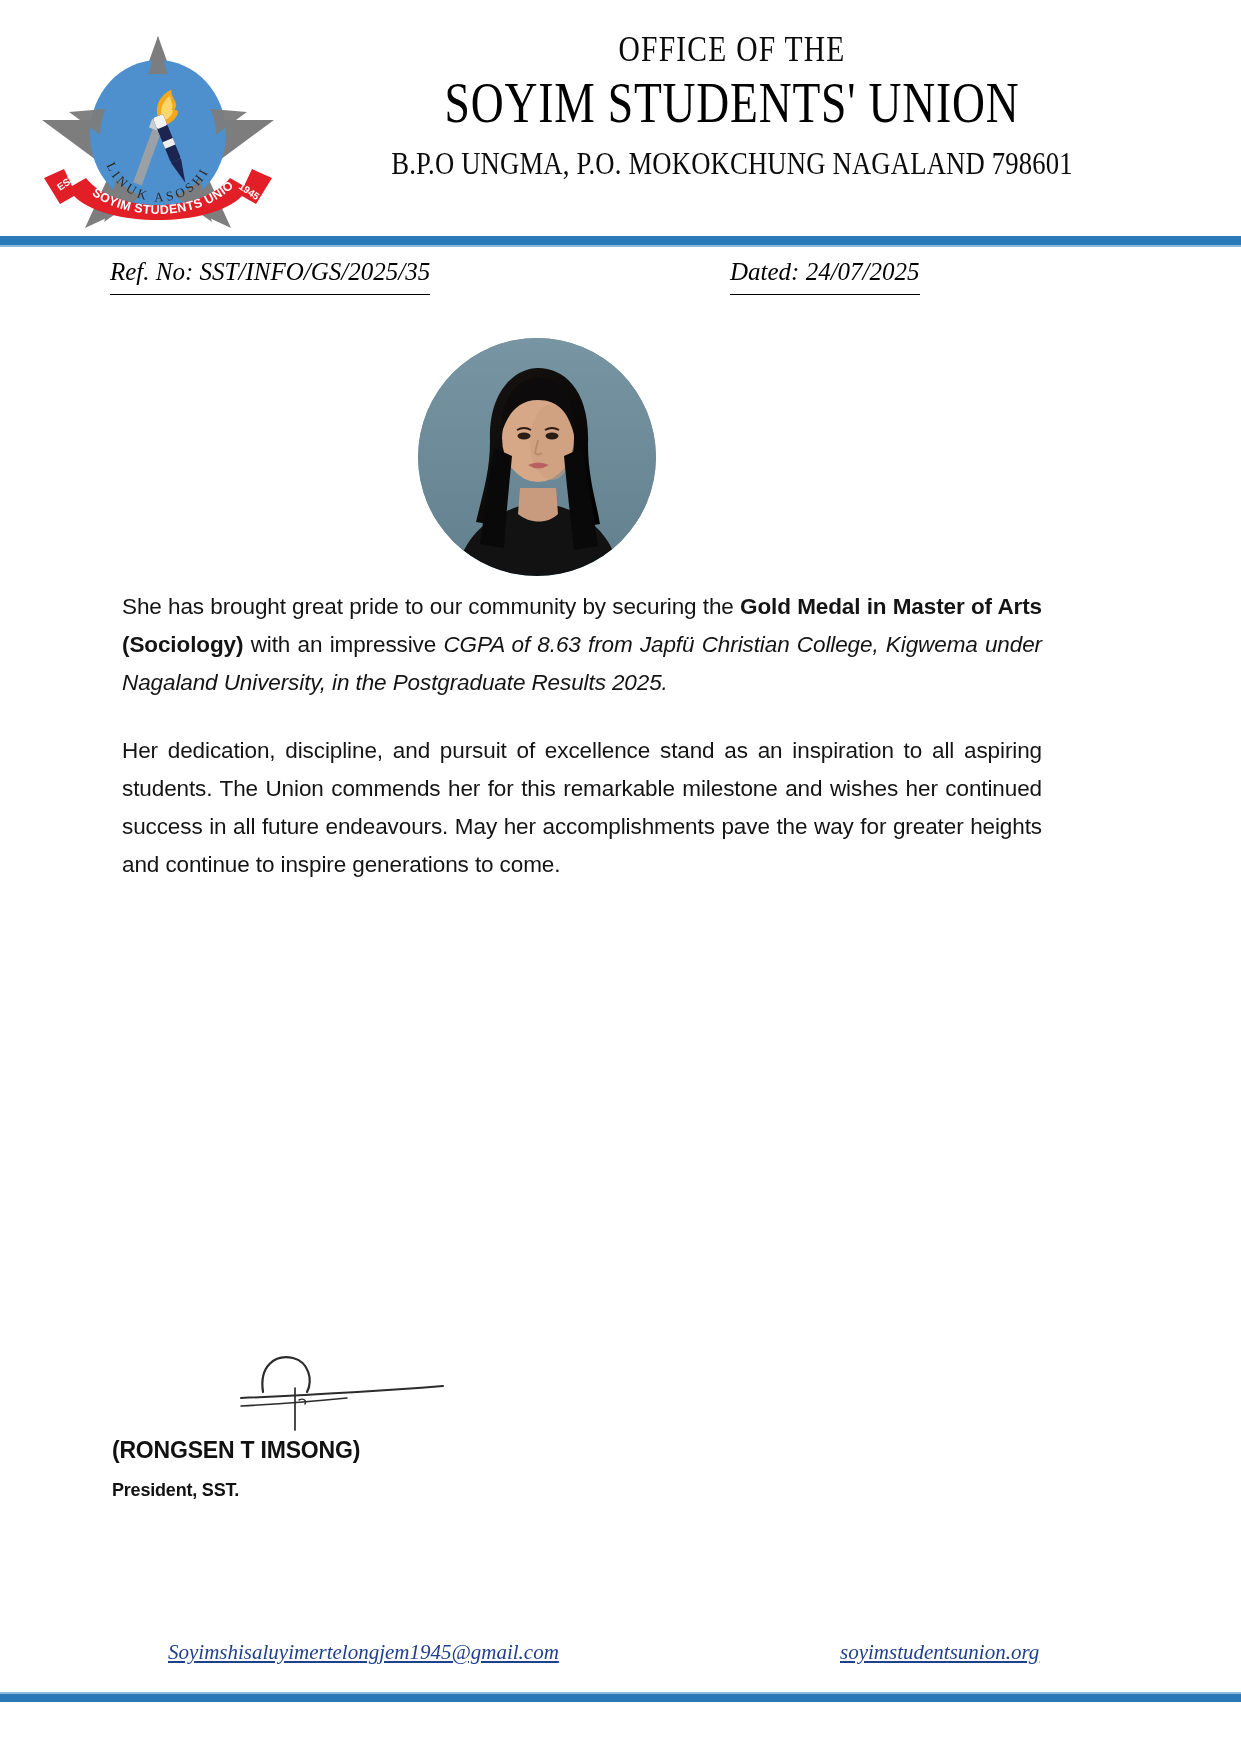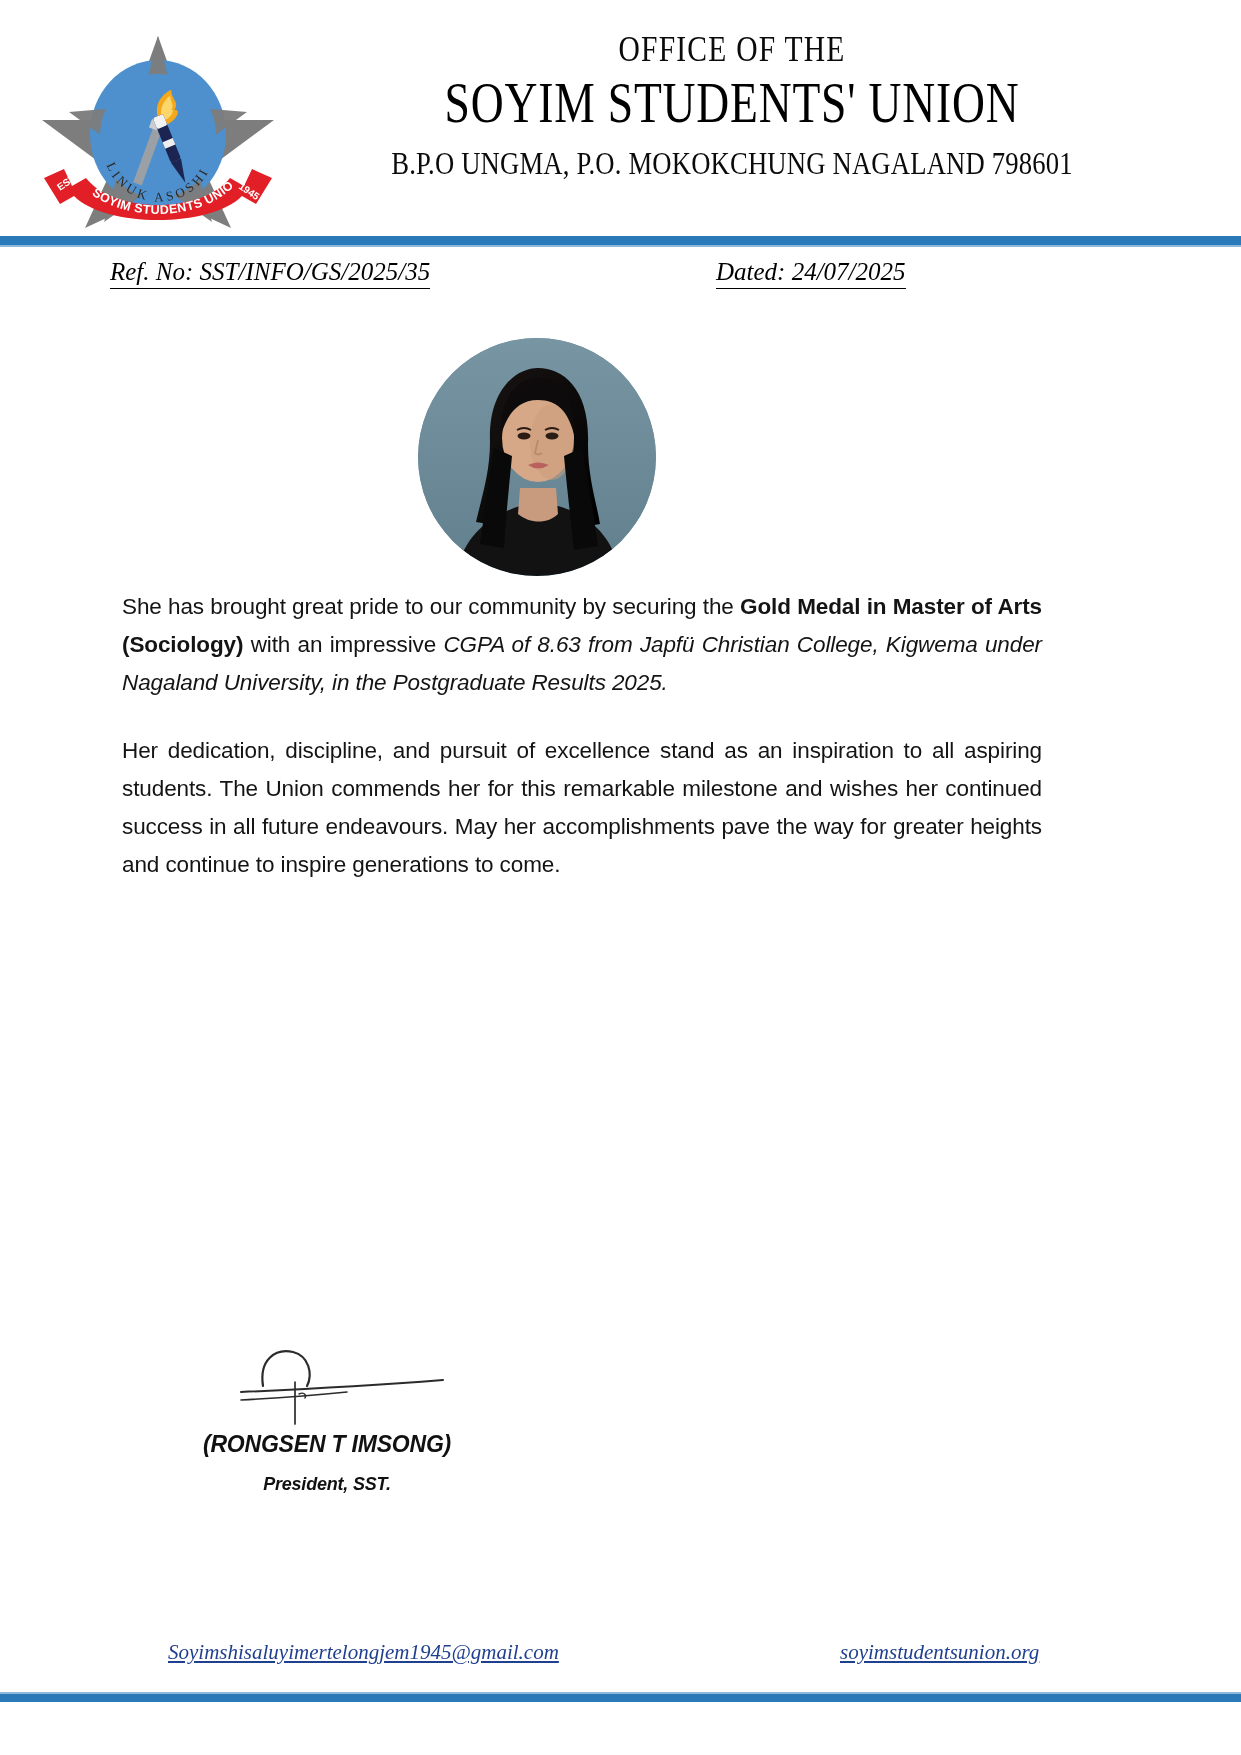--- a/index.html
+++ b/index.html
@@ -112,25 +112,25 @@
     height: 36px;
   }
   .ref-no, .dated {
     position: absolute;
     top: 0;
     font-family: "Liberation Serif", serif;
     font-style: italic;
     font-size: 25px;
     color: #000;
     border-bottom: 1.4px solid #000;
-    padding-bottom: 2px;
+    padding-bottom: 8px;
     white-space: nowrap;
   }
   .ref-no { left: 0; }
-  .dated  { left: 606px; }
+  .dated  { left: 620px; }
 
   
   .photo {
     position: absolute;
     left: 418px;
     top: 338px;
     width: 238px;
     height: 238px;
     border-radius: 50%;
     overflow: hidden;
@@ -159,24 +159,22 @@
   
   .sigrow {
     position: absolute;
     left: 100px;
     top: 1330px;
     width: 1040px;
     height: 180px;
   }
   .sigblock {
     position: absolute;
-    top: 0;
+    top: 6px;
     width: 430px;
-    text-align: center;
-    font-style: italic;
   }
   .sig-left  { left: 12px; }
   .sig-right { left: 540px; }
 
   .sig-img { height: 95px; display:flex; align-items:flex-end; justify-content:center; }
   .sig-img svg { display:block; }
 
   .sig-name {
     font-family: "Liberation Sans", sans-serif;
     font-weight: bold;

